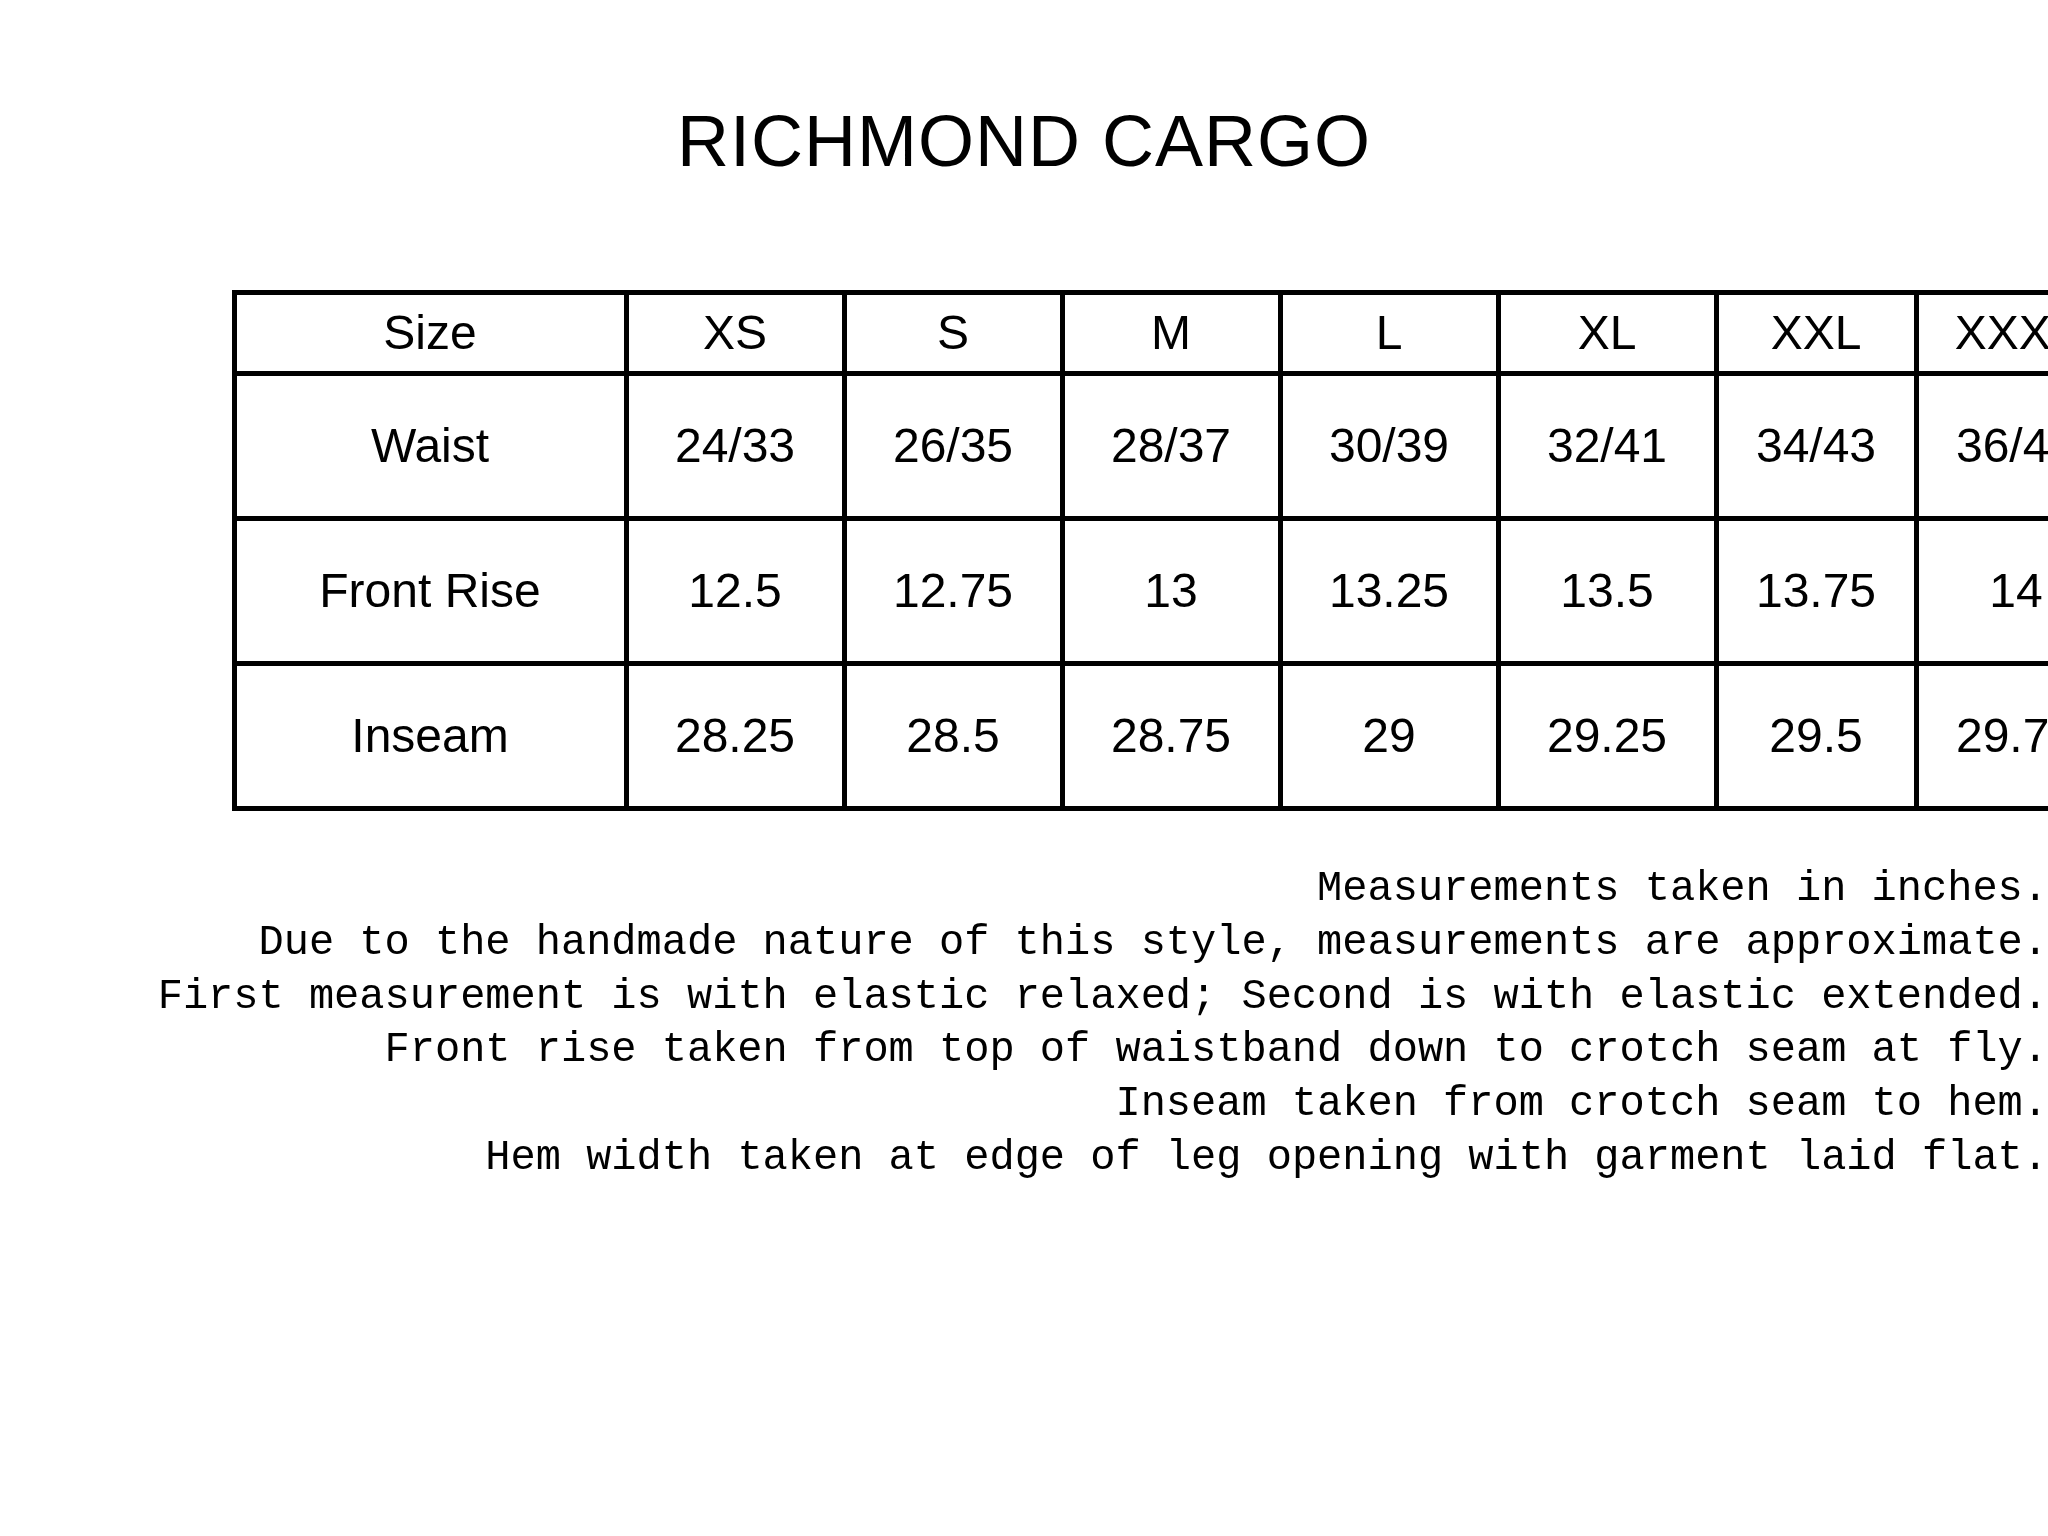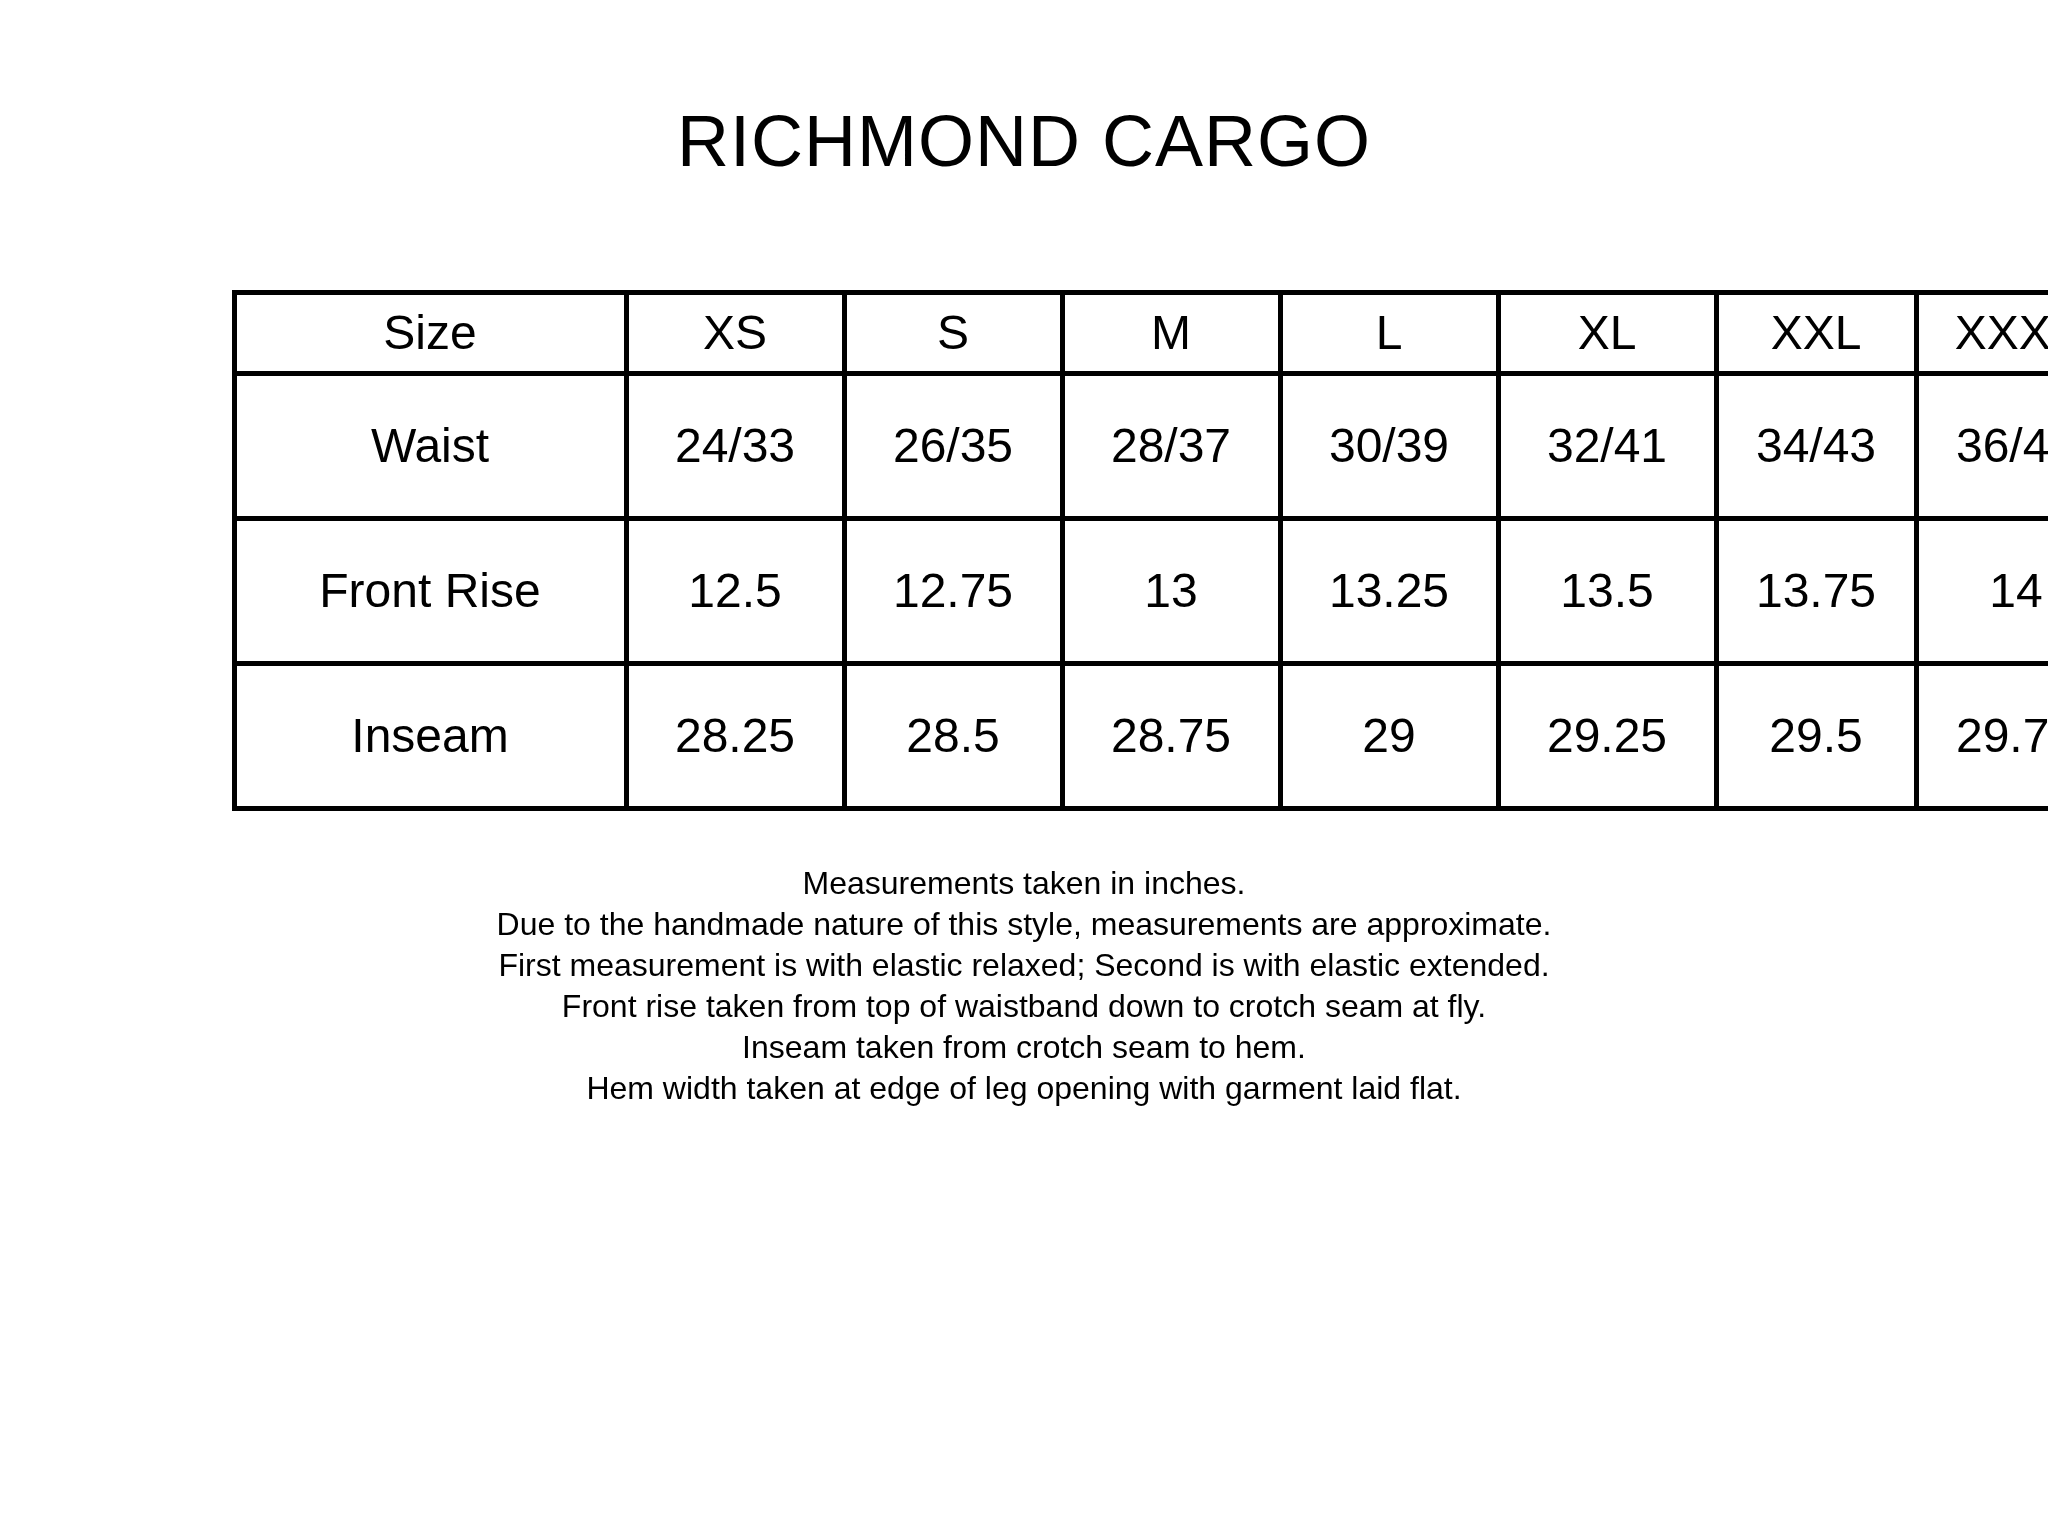--- a/index.html
+++ b/index.html
@@ -60,24 +60,25 @@
     height: 140px;
     text-align: center;
   }
   
   col.label-col { width: 392px; }
   col.size-col  { width: 218px; }
   col.size-col-narrow { width: 200px; }
 
   .notes {
     margin-top: 52px;
-    text-align: center;
-    font-size: 32px;
+    text-align: right;
+    font-size: 42px;
     line-height: 1.28;
     color: #000;
+    font-family: Liberation Mono, monospace;
   }
   .notes .line {
     display: block;
     white-space: nowrap;
   }
 </style>
 </head>
 <body>
 
 <div class="page">

